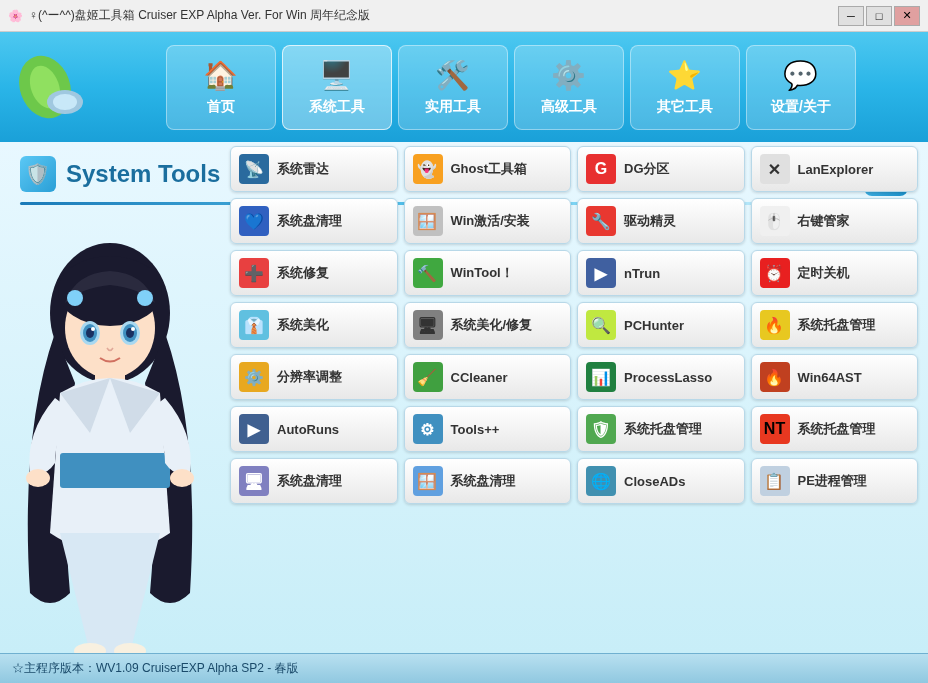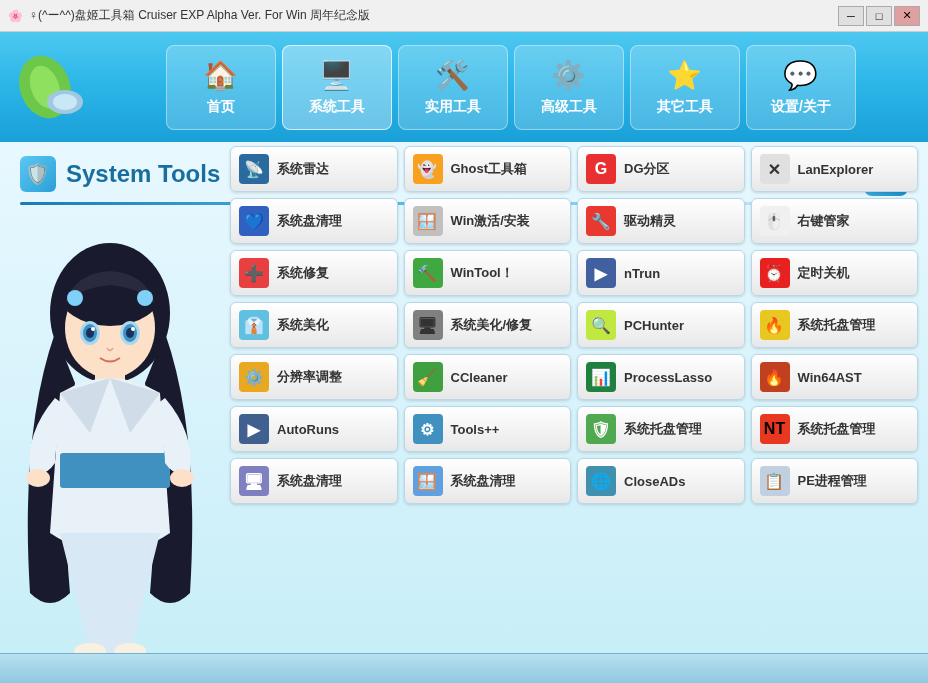--- a/index.html
+++ b/index.html
@@ -483,13 +483,14 @@
         <div class="tool-btn">
       <div class="tool-icon icon-pe">📋</div>
       <span>PE进程管理</span>
     </div>
       </div>
   </div>
 
 </div>
 
 <div class="status-bar">
+  <span>☆主程序版本：WV1.09 CruiserEXP Alpha SP2 - 春版</span>
 </div>
 
 </body></html>

